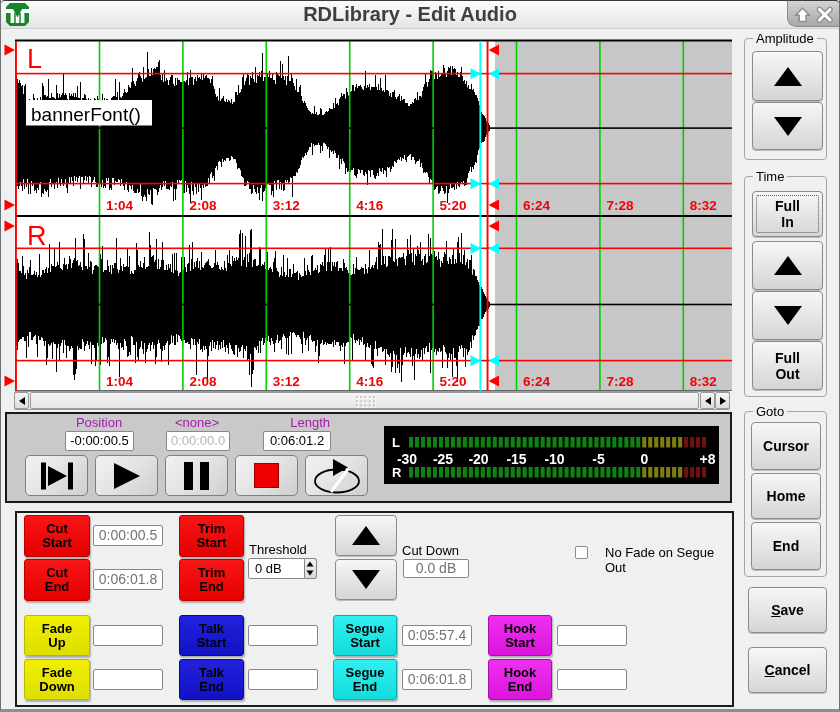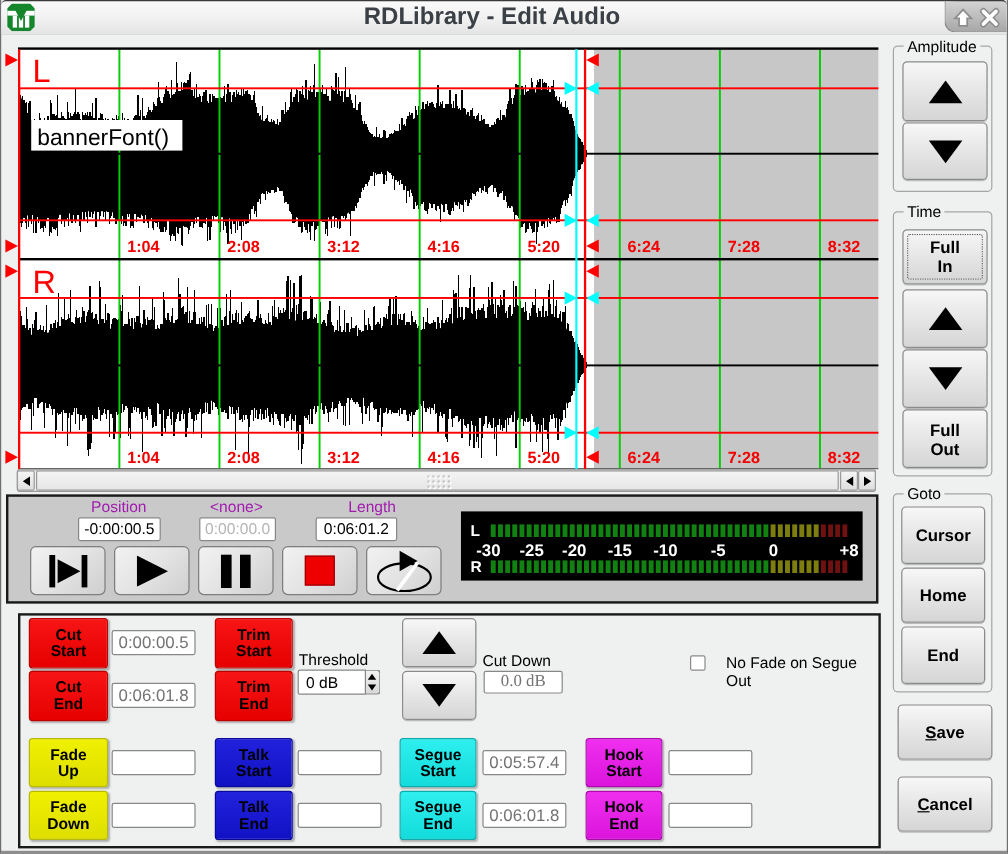--- a/index.html
+++ b/index.html
@@ -382,21 +382,21 @@
     <path d="M5 16.5 L8.5 11.5 L1.5 11.5 Z" fill="#000"></path>
   </svg>
 </div>
 <div class="qbtn" style="left:318px;top:2px;width:62px;height:41px;">
         <span class="tri-up"></span>
       </div>
 <div class="qbtn" style="left:318px;top:46px;width:62px;height:41px;">
         <span class="tri-dn"></span>
       </div>
 <div class="mlabel" style="left:385px;top:30px;">Cut Down</div>
-<div class="mfield" style="left:386px;top:46px;width:66px;height:19px;line-height:17px;font-family:Liberation Serif, serif;">0.0 dB</div>
+<div class="mfield" style="left:386px;top:46px;width:66px;height:19px;line-height:17px;">0.0 dB</div>
 <div style="position:absolute;left:558px;top:33px;width:13px;height:13px;background:#fff;border:1px solid #8a8a8a;border-radius:2px;"></div>
 <div class="mlabel" style="left:576px;top:32px;margin-left:12px;">No Fade on Segue Out</div>
 <div class="cbtn yellow" style="left:7px;top:102px;width:66px;height:41px;">Fade<br>Up</div>
 <div class="cbtn yellow" style="left:7px;top:146px;width:66px;height:41px;">Fade<br>Down</div>
 <div class="mfield" style="left:76px;top:112px;width:70px;"></div>
 <div class="mfield" style="left:76px;top:156px;width:70px;"></div>
 <div class="cbtn blue" style="left:162px;top:102px;width:65px;height:41px;">Talk<br>Start</div>
 <div class="cbtn blue" style="left:162px;top:146px;width:65px;height:41px;">Talk<br>End</div>
 <div class="mfield" style="left:231px;top:112px;width:70px;"></div>
 <div class="mfield" style="left:231px;top:156px;width:70px;"></div>

